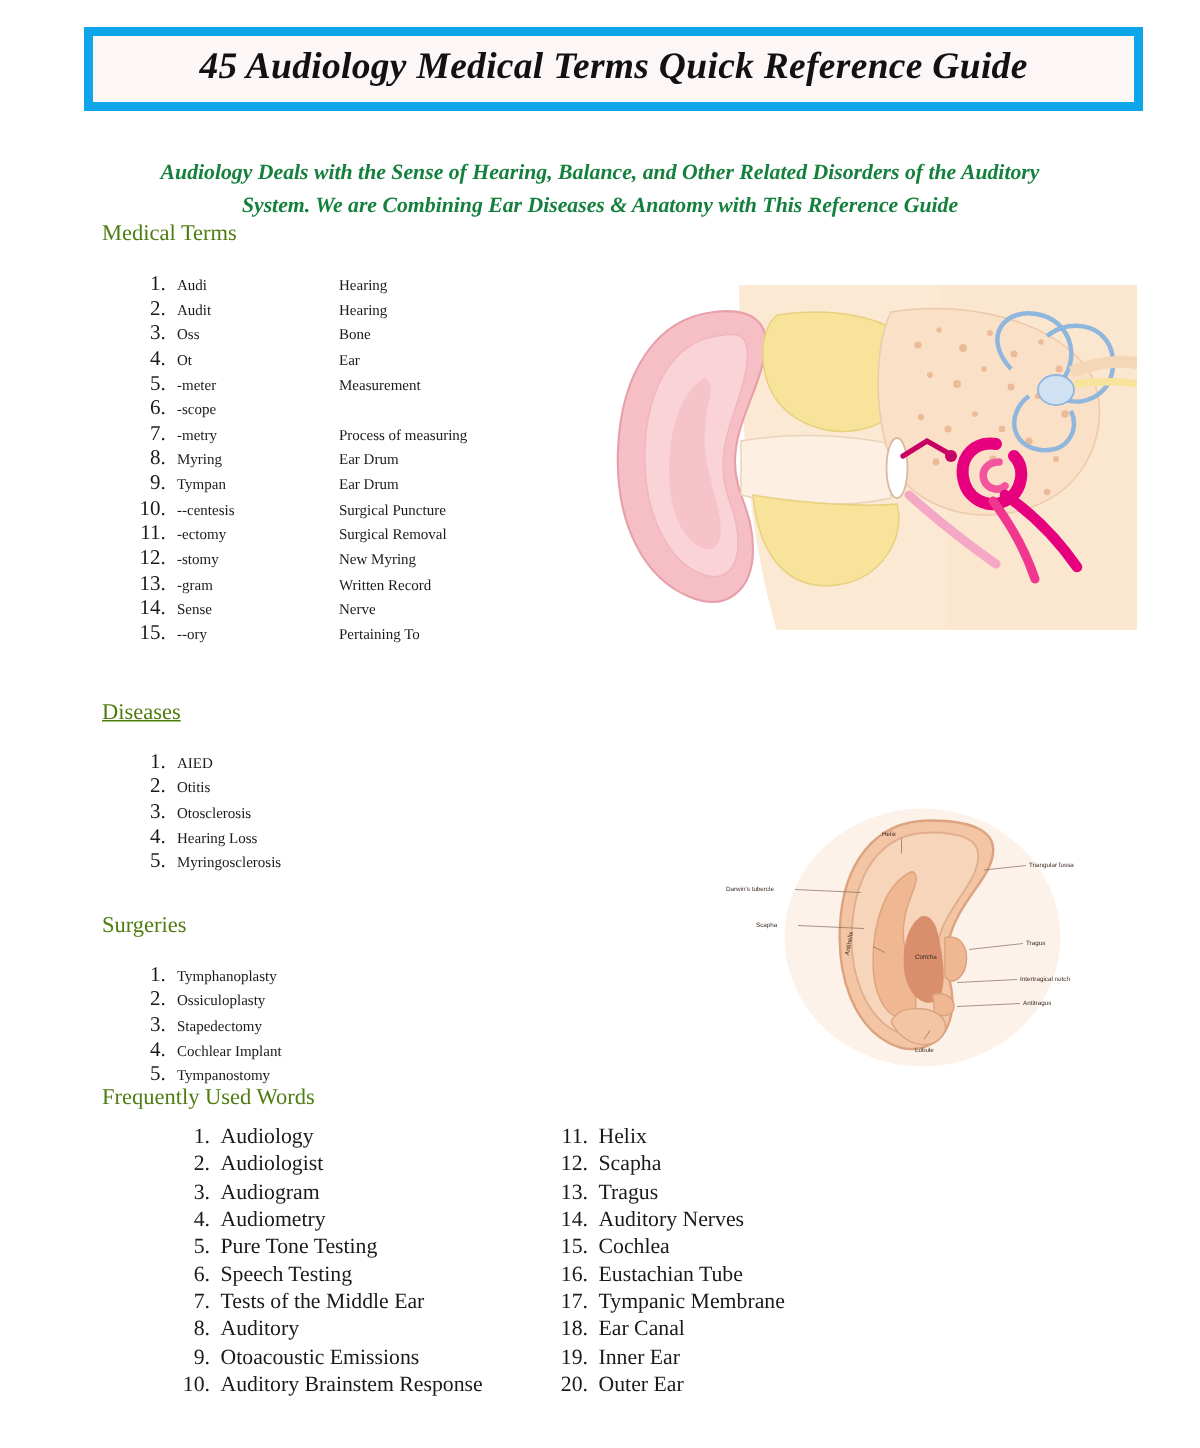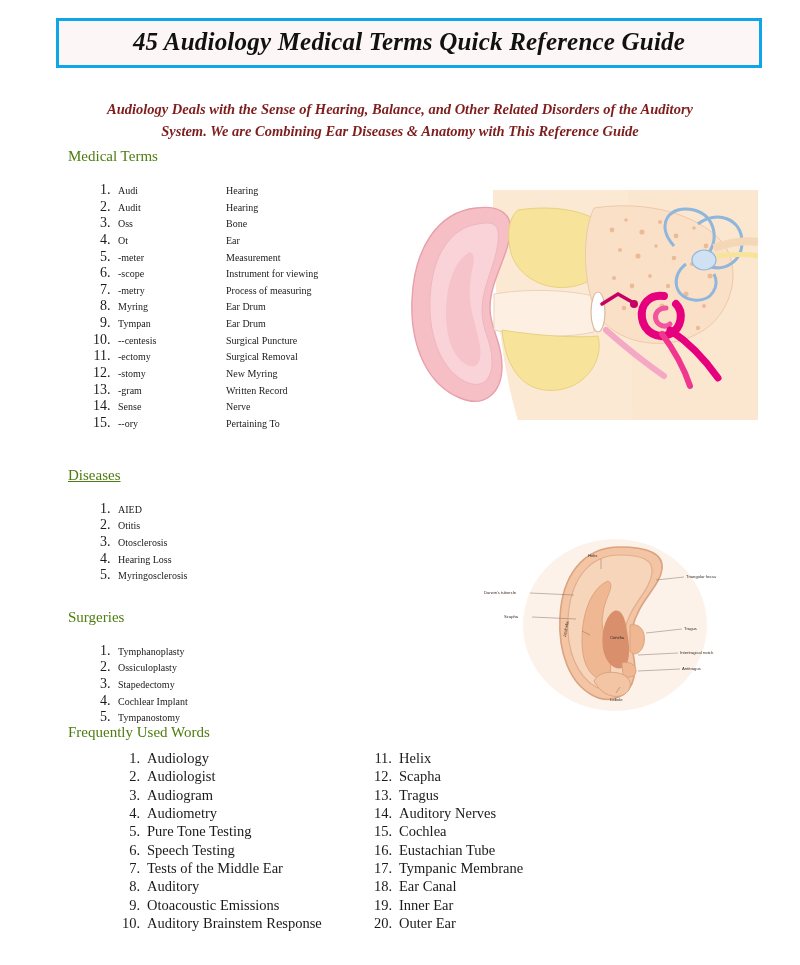--- a/index.html
+++ b/index.html
@@ -18,21 +18,21 @@
   .page {
     position: relative;
     width: 800px;
     height: 965px;
     box-sizing: border-box;
     padding: 14px 30px 0 30px;
   }
 
   
   .title-box {
-    border: 3px solid #0ea5e9;
+    border: 6px solid #0ea5e9;
     background: #fdf6f7;
     text-align: center;
     padding: 7px 6px 9px 6px;
     margin: 4px 8px 0 26px;
   }
   .title-box .title-text {
     font-family: "Liberation Serif", serif;
     font-weight: bold;
     font-style: italic;
     font-size: 25px;
@@ -41,21 +41,21 @@
   }
 
   
   .subtitle {
     margin: 30px 70px 0 70px;
     text-align: center;
     font-weight: bold;
     font-style: italic;
     font-size: 14.5px;
     line-height: 1.55;
-    color: #7f1d1d;
+    color: #15803d;
   }
 
   
   .section-heading {
     font-size: 15px;
     color: #4d7c0f;
     margin: 0;
     padding: 0;
   }
   .section-heading.underlined {
@@ -187,21 +187,20 @@
           </li>
         <li>
             <div class="term-row">
               <span class="term">-meter</span>
               <span class="meaning">Measurement</span>
             </div>
           </li>
         <li>
             <div class="term-row">
               <span class="term">-scope</span>
-              <span class="meaning">Instrument for viewing</span>
             </div>
           </li>
         <li>
             <div class="term-row">
               <span class="term">-metry</span>
               <span class="meaning">Process of measuring</span>
             </div>
           </li>
         <li>
             <div class="term-row">

